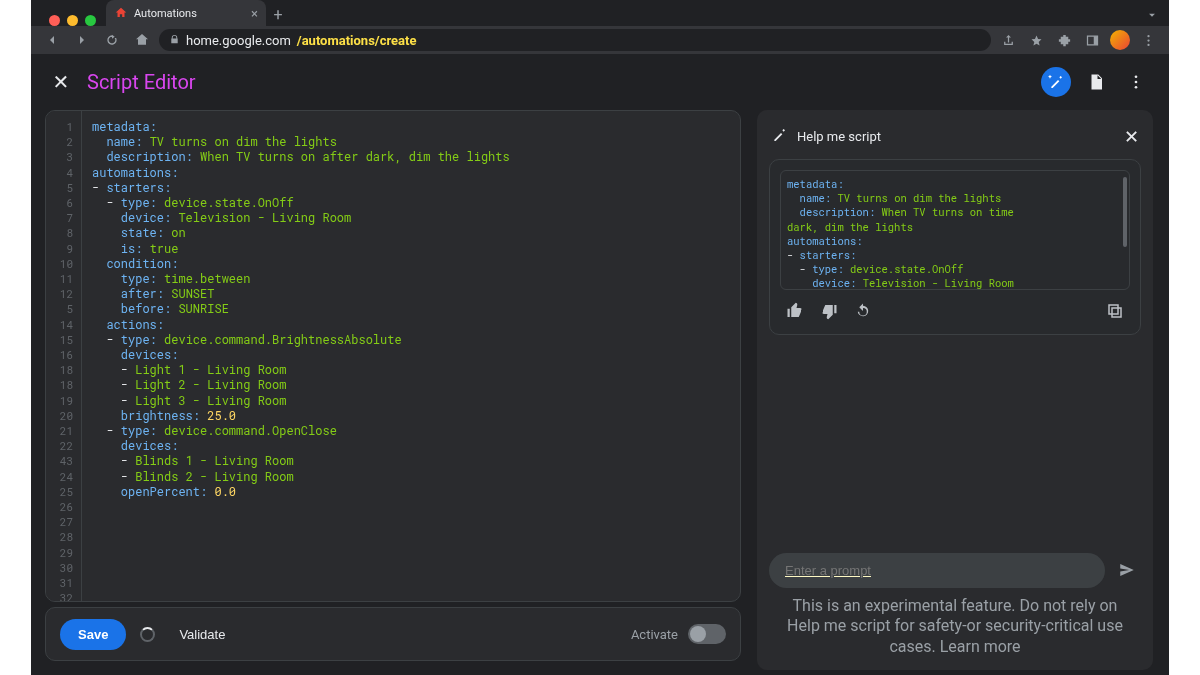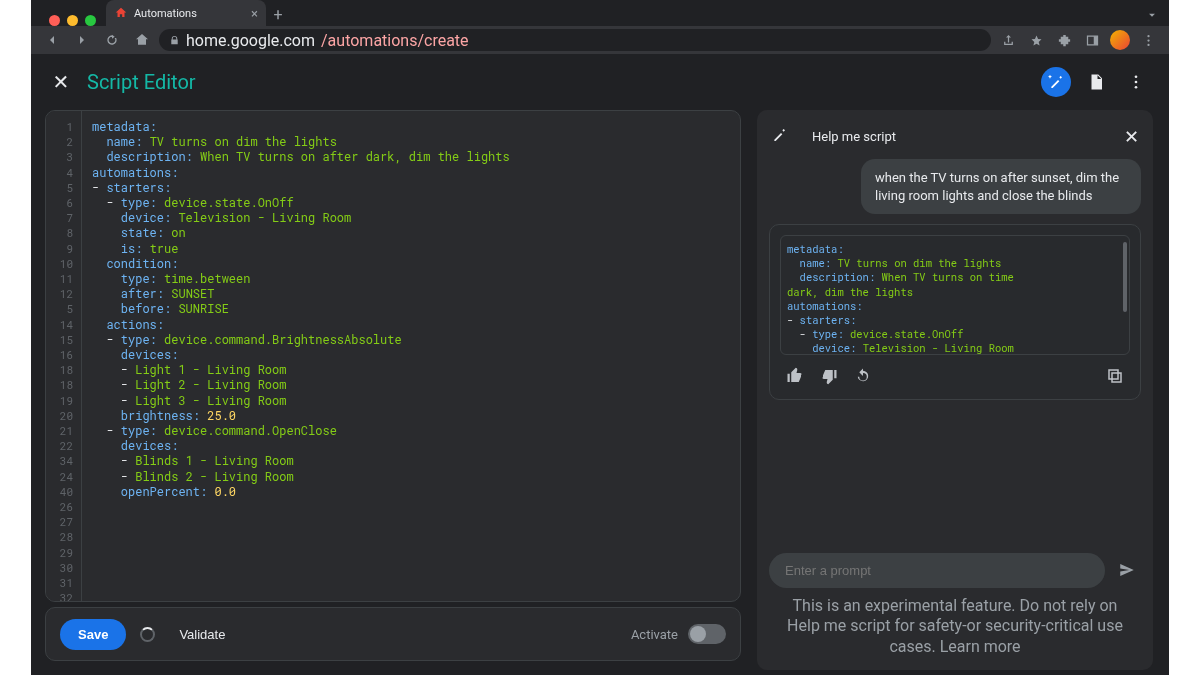--- a/index.html
+++ b/index.html
@@ -75,25 +75,25 @@
 .nav-btn svg { width: 16px; height: 16px; }
 .url-field {
   flex: 1;
   background: #202124;
   height: 22px;
   border-radius: 11px;
   display: flex;
   align-items: center;
   padding: 0 10px;
   gap: 6px;
-  font-size: 16px;
+  font-size: 13px;
 }
 .lock-icon { color: #9aa0a6; }
 .url-domain { color: #e8eaed; }
-.url-path { color: #fca5a5; }
+.url-path { color: #fde047; font-weight: bold; }
 .addr-right { display: flex; gap: 2px; align-items: center; }
 .addr-ico {
   width: 26px; height: 26px; display: flex; align-items: center; justify-content: center;
   color: #9aa0a6; cursor: pointer;
 }
 .avatar {
   width: 20px; height: 20px; border-radius: 50%;
   background: linear-gradient(135deg, #f4b400, #ea4335);
 }
 .content {
@@ -106,21 +106,21 @@
   display: flex;
   align-items: center;
   padding: 0 18px;
   gap: 14px;
 }
 .close-x {
   color: #e8eaed; font-size: 20px; cursor: pointer;
   width: 24px; height: 24px; display: flex; align-items: center; justify-content: center;
 }
 .title {
-  color: #14b8a6; font-size: 20px; font-weight: 400;
+  color: #d946ef; font-size: 20px; font-weight: 400;
 }
 .top-right {
   margin-left: auto; display: flex; gap: 10px; align-items: center;
 }
 .round-blue {
   width: 30px; height: 30px; border-radius: 50%; background: #1a73e8;
   display: flex; align-items: center; justify-content: center; cursor: pointer;
 }
 .round-blue svg { width: 16px; height: 16px; }
 .top-ico {
@@ -209,21 +209,21 @@
 .side-panel {
   width: 396px;
   height: 560px;
   background: #2a2b2e;
   border-radius: 10px;
   display: flex;
   flex-direction: column;
   padding: 12px;
 }
 .side-head {
-  display: flex; align-items: center; gap: 25px; color: #e8eaed;
+  display: flex; align-items: center; gap: 10px; color: #e8eaed;
   padding: 4px 2px 12px 2px;
 }
 .side-head-title { font-size: 13px; }
 .side-close { margin-left: auto; color: #e8eaed; cursor: pointer; font-size: 18px; }
 .user-msg {
   align-self: flex-end;
   background: #3c4043;
   color: #e8eaed;
   padding: 10px 14px;
   border-radius: 14px;
@@ -262,22 +262,22 @@
 .gen-actions .ga {
   color: #bdc1c6; cursor: pointer; width: 22px; height: 22px;
   display: flex; align-items: center; justify-content: center;
 }
 .gen-actions .ga-right { margin-left: auto; }
 .prompt-row {
   margin-top: auto;
   display: flex; align-items: center; gap: 8px;
 }
 .prompt-input {
-  flex: 1; background: #3c4043; color: #0ea5e9;
-  border: none; border-radius: 20px; padding: 10px 16px; font-size: 13px;
+  flex: 1; background: #3c4043; color: #fef9c3;
+  border: none; border-radius: 20px; padding: 10px 16px; font-size: 13px; text-decoration: underline;
 }
 .send-btn {
   width: 28px; height: 28px; display: flex; align-items: center; justify-content: center;
   color: #9aa0a6; cursor: pointer;
 }
 .disclaimer {
   color: #9aa0a6; font-size: 16px; text-align: center; line-height: 1.3;
   padding: 8px 6px 0 6px;
 }
 </style>
@@ -417,23 +417,23 @@
             <div class="ln">5</div>
             <div class="ln">14</div>
             <div class="ln">15</div>
             <div class="ln">16</div>
             <div class="ln">18</div>
             <div class="ln">18</div>
             <div class="ln">19</div>
             <div class="ln">20</div>
             <div class="ln">21</div>
             <div class="ln">22</div>
-            <div class="ln">34</div>
+            <div class="ln">43</div>
             <div class="ln">24</div>
-            <div class="ln">40</div>
+            <div class="ln">25</div>
             <div class="ln">26</div>
             <div class="ln">27</div>
             <div class="ln">28</div>
             <div class="ln">29</div>
             <div class="ln">30</div>
             <div class="ln">31</div>
             <div class="ln">32</div>
           </div>
         <div class="code" id="code"><span class="k">metadata:</span>
 <span class="d">  </span><span class="k">name: </span><span class="s">TV turns on dim the lights</span>
@@ -466,21 +466,20 @@
       <div class="side-panel">
         <div class="side-head">
           <span>
             <svg viewBox="0 0 24 24" width="16" height="16">
                 <path fill="#e8eaed" d="M5 19l10-10 2 2L7 21H5v-2zm14-12l-2-2 2-2 2 2-2 2z"></path>
               </svg>
           </span>
           <span class="side-head-title">Help me script</span>
           <span class="side-close">✕</span>
         </div>
-        <div class="user-msg">when the TV turns on after sunset, dim the living room lights and close the blinds</div>
         <div class="gen-card">
           <div class="gen-code" id="gen-code"><span class="k">metadata:</span>
 <span class="d">  </span><span class="k">name: </span><span class="s">TV turns on dim the lights</span>
 <span class="d">  </span><span class="k">description: </span><span class="s">When TV turns on time</span>
 <span class="s">dark, dim the lights</span>
 <span class="k">automations:</span>
 <span class="d">- </span><span class="k">starters:</span>
 <span class="d">  - </span><span class="k">type: </span><span class="s">device.state.OnOff</span>
 <span class="d">    </span><span class="k">device: </span><span class="s">Television - Living Room</span>
 

